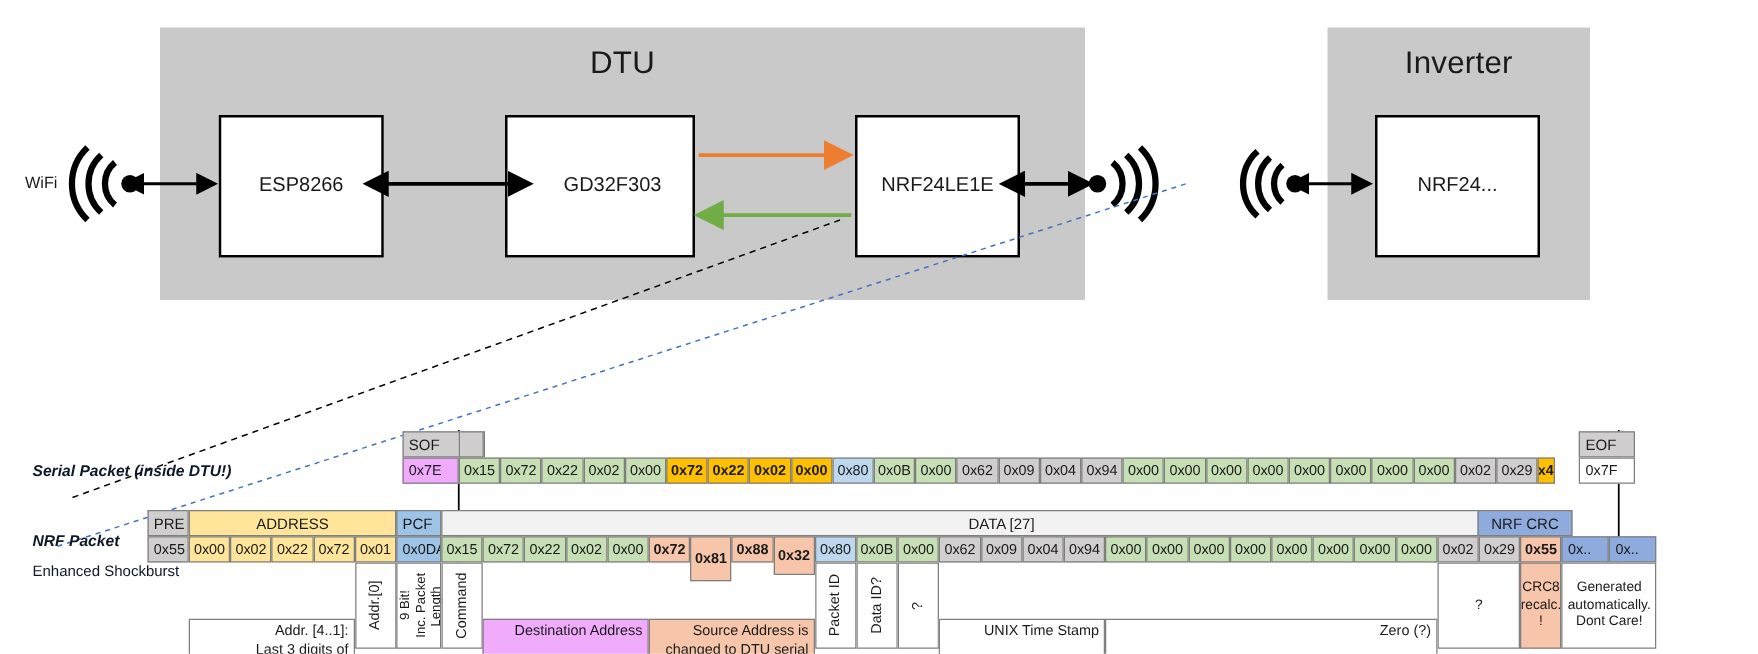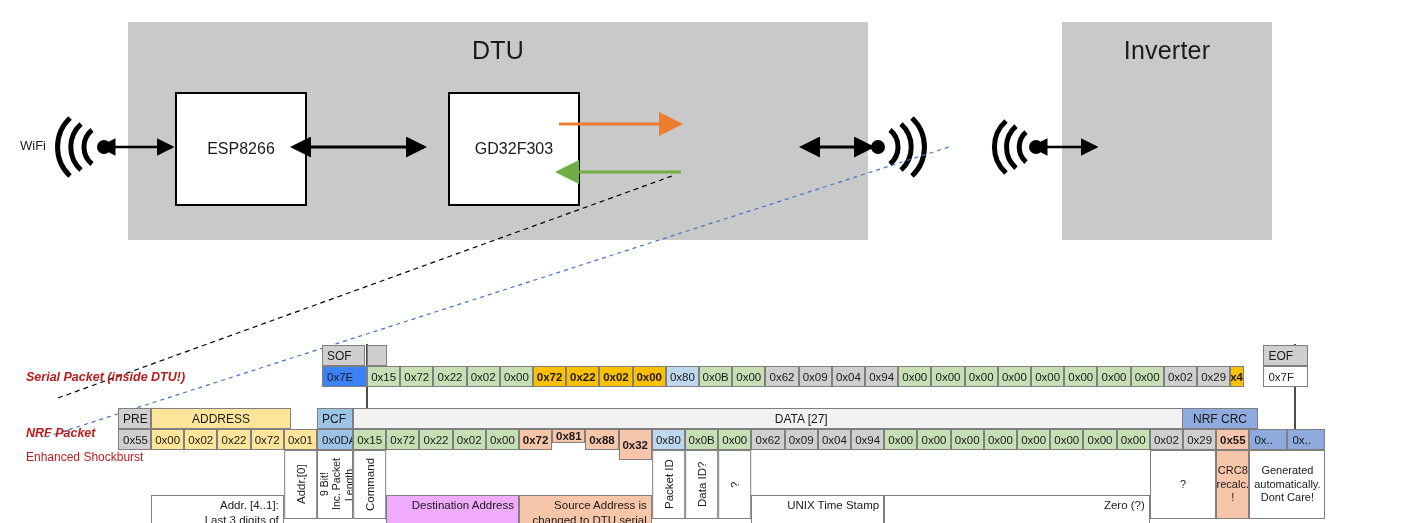--- a/index.html
+++ b/index.html
@@ -25,21 +25,21 @@
 
   .wifi-label{position:absolute;font-size:13px;color:#1a1a1a;}
 
   svg.overlay{position:absolute;left:0;top:0;width:1406px;height:523px;pointer-events:none;}
 
   
   #packets{position:absolute;left:0;top:0;width:1406px;height:523px;}
 
   .row-label{
     position:absolute;font-size:12.5px;font-style:italic;font-weight:bold;
-    color:#b91c1c;white-space:nowrap;
+    color:#0f172a;white-space:nowrap;
   }
   .row-label.plain{font-style:normal;font-weight:normal;font-size:12px;}
 
   .cell{
     position:absolute;box-sizing:border-box;border:1px solid #7f7f7f;
     font-size:11.5px;display:flex;align-items:center;justify-content:center;
     color:#1a1a1a;overflow:hidden;white-space:nowrap;
   }
   .cell.hdr{font-size:12px;}
   .cell.bold{font-weight:bold;}
@@ -64,26 +64,32 @@
 
 <div id="block-diagram">
 
   <div class="enclosure" style="left:128px;top:22px;width:740px;height:218px;">
     <div class="enclosure-title">DTU</div>
   </div>
 
   <div class="chip" style="left:175px;top:92px;width:128px;height:110px;">
     <span>ESP8266</span>
   </div>
-  <div class="chip" style="left:448px;top:92px;width:128px;height:110px;">
+  <div class="chip" style="left:404px;top:92px;width:128px;height:110px;padding-left:20px;">
     <span>GD32F303</span>
+  </div>
+  <div class="chip" style="left:684px;top:92px;width:128px;height:110px;">
+    <span>NRF24LE1E</span>
   </div>
 
   <div class="enclosure" style="left:1062px;top:22px;width:210px;height:218px;">
     <div class="enclosure-title">Inverter</div>
+  </div>
+  <div class="chip" style="left:1100px;top:92px;width:128px;height:110px;">
+    <span>NRF24...</span>
   </div>
 
   <div class="wifi-label" style="left:20px;top:138px;">WiFi</div>
 </div>
 
 <svg class="overlay" viewBox="0 0 1406 523">
   <defs>
     <marker id="ah-black" markerWidth="7" markerHeight="7" refX="6" refY="3.5" orient="auto" markerUnits="strokeWidth">
       <path d="M0,0 L7,3.5 L0,7 z" fill="#000000"></path>
     </marker>
@@ -138,24 +144,24 @@
 
 <div id="packets">
 
   <div class="row-label" style="left:26px;top:370px;">Serial Packet (inside DTU!)</div>
 
   <div class="row-label" style="left:26px;top:426px;">NRF Packet</div>
 
   <div class="row-label plain" style="left:26px;top:450px;">Enhanced Shockburst</div>
 
   <div id="serial-row">
-      <div class="cell hdr left" style="left: 322px; top: 345px; width: 43px; height: 21px; background: rgb(208, 206, 206);">SOF</div>
+      <div class="cell hdr left" style="left: 322px; top: 345px; width: 66px; height: 21px; background: rgb(208, 206, 206);">SOF</div>
       <div class="cell hdr" style="left: 367px; top: 345px; width: 20px; height: 21px; background: rgb(208, 206, 206);"></div>
       <div class="cell hdr left" style="left: 1263.4px; top: 345px; width: 45px; height: 21px; background: rgb(208, 206, 206);">EOF</div>
-      <div class="cell serial-byte left" style="left: 322px; top: 366px; width: 45px; height: 21px; background: #3b82f6;">0x7E</div>
+      <div class="cell serial-byte left" style="left: 322px; top: 366px; width: 45px; height: 21px; background: #f0abfc;">0x7E</div>
       <div class="cell serial-byte" style="left: 367px; top: 366px; width: 33.2px; height: 21px; background: rgb(198, 223, 180);">0x15</div>
       <div class="cell serial-byte" style="left: 400.2px; top: 366px; width: 33.2px; height: 21px; background: rgb(198, 223, 180);">0x72</div>
       <div class="cell serial-byte" style="left: 433.4px; top: 366px; width: 33.2px; height: 21px; background: rgb(198, 223, 180);">0x22</div>
       <div class="cell serial-byte" style="left: 466.6px; top: 366px; width: 33.2px; height: 21px; background: rgb(198, 223, 180);">0x02</div>
       <div class="cell serial-byte" style="left: 499.8px; top: 366px; width: 33.2px; height: 21px; background: rgb(198, 223, 180);">0x00</div>
       <div class="cell serial-byte bold" style="left: 533px; top: 366px; width: 33.2px; height: 21px; background: rgb(255, 192, 0);">0x72</div>
       <div class="cell serial-byte bold" style="left: 566.2px; top: 366px; width: 33.2px; height: 21px; background: rgb(255, 192, 0);">0x22</div>
       <div class="cell serial-byte bold" style="left: 599.4px; top: 366px; width: 33.2px; height: 21px; background: rgb(255, 192, 0);">0x02</div>
       <div class="cell serial-byte bold" style="left: 632.6px; top: 366px; width: 33.2px; height: 21px; background: rgb(255, 192, 0);">0x00</div>
       <div class="cell serial-byte" style="left: 665.8px; top: 366px; width: 33.2px; height: 21px; background: rgb(189, 215, 238);">0x80</div>
@@ -173,38 +179,38 @@
       <div class="cell serial-byte" style="left: 1064.2px; top: 366px; width: 33.2px; height: 21px; background: rgb(198, 223, 180);">0x00</div>
       <div class="cell serial-byte" style="left: 1097.4px; top: 366px; width: 33.2px; height: 21px; background: rgb(198, 223, 180);">0x00</div>
       <div class="cell serial-byte" style="left: 1130.6px; top: 366px; width: 33.2px; height: 21px; background: rgb(198, 223, 180);">0x00</div>
       <div class="cell serial-byte" style="left: 1163.8px; top: 366px; width: 33.2px; height: 21px; background: rgb(208, 206, 206);">0x02</div>
       <div class="cell serial-byte" style="left: 1197px; top: 366px; width: 33.2px; height: 21px; background: rgb(208, 206, 206);">0x29</div>
       <div class="cell serial-byte bold" style="left: 1230.2px; top: 366px; width: 14px; height: 21px; background: rgb(255, 192, 0);">0x4E</div>
       <div class="cell serial-byte left" style="left: 1263.4px; top: 366px; width: 45px; height: 21px; background: rgb(255, 255, 255);">0x7F</div>
     </div>
   <div id="nrf-row">
       <div class="cell hdr left" style="left: 118px; top: 408px; width: 33px; height: 21px; background: rgb(208, 206, 206);">PRE</div>
-      <div class="cell hdr" style="left: 151px; top: 408px; width: 140px; height: 21px; background: rgb(255, 229, 153);">ADDRESS</div>
+      <div class="cell hdr" style="left: 151px; top: 408px; width: 166px; height: 21px; background: rgb(255, 229, 153);">ADDRESS</div>
       <div class="cell hdr left" style="left: 317px; top: 408px; width: 36px; height: 21px; background: rgb(157, 195, 230);">PCF</div>
       <div class="cell hdr" style="left: 353px; top: 408px; width: 896.4px; height: 21px; background: rgb(242, 242, 242);">DATA [27]</div>
       <div class="cell hdr" style="left: 1182px; top: 408px; width: 76px; height: 21px; background: rgb(143, 170, 220);">NRF CRC</div>
       <div class="cell nrf-byte left" style="left: 118px; top: 429px; width: 33px; height: 21px; background: rgb(208, 206, 206);">0x55</div>
       <div class="cell nrf-byte" style="left: 151px; top: 429px; width: 33.2px; height: 21px; background: rgb(255, 229, 153);">0x00</div>
       <div class="cell nrf-byte" style="left: 184.2px; top: 429px; width: 33.2px; height: 21px; background: rgb(255, 229, 153);">0x02</div>
       <div class="cell nrf-byte" style="left: 217.4px; top: 429px; width: 33.2px; height: 21px; background: rgb(255, 229, 153);">0x22</div>
       <div class="cell nrf-byte" style="left: 250.6px; top: 429px; width: 33.2px; height: 21px; background: rgb(255, 229, 153);">0x72</div>
       <div class="cell nrf-byte" style="left: 283.8px; top: 429px; width: 33.2px; height: 21px; background: rgb(255, 229, 153);">0x01</div>
       <div class="cell nrf-byte left" style="left: 317px; top: 429px; width: 36px; height: 21px; background: rgb(157, 195, 230);">0x0DA</div>
       <div class="cell nrf-byte" style="left: 353px; top: 429px; width: 33.2px; height: 21px; background: rgb(198, 223, 180);">0x15</div>
       <div class="cell nrf-byte" style="left: 386.2px; top: 429px; width: 33.2px; height: 21px; background: rgb(198, 223, 180);">0x72</div>
       <div class="cell nrf-byte" style="left: 419.4px; top: 429px; width: 33.2px; height: 21px; background: rgb(198, 223, 180);">0x22</div>
       <div class="cell nrf-byte" style="left: 452.6px; top: 429px; width: 33.2px; height: 21px; background: rgb(198, 223, 180);">0x02</div>
       <div class="cell nrf-byte" style="left: 485.8px; top: 429px; width: 33.2px; height: 21px; background: rgb(198, 223, 180);">0x00</div>
       <div class="cell nrf-byte bold" style="left: 519px; top: 429px; width: 33.2px; height: 21px; background: rgb(247, 197, 170);">0x72</div>
-      <div class="cell nrf-byte bold" style="left: 552.2px; top: 429px; width: 33.2px; height: 14px; background: rgb(247, 197, 170); text-align: right;">0x81</div>
+      <div class="cell nrf-byte bold" style="left: 552.2px; top: 429px; width: 33.2px; height: 36px; background: rgb(247, 197, 170); text-align: right;">0x81</div>
       <div class="cell nrf-byte bold" style="left: 585.4px; top: 429px; width: 33.2px; height: 21px; background: rgb(247, 197, 170);">0x88</div>
       <div class="cell nrf-byte bold" style="left: 618.6px; top: 429px; width: 33.2px; height: 31px; background: rgb(247, 197, 170);">0x32</div>
       <div class="cell nrf-byte" style="left: 651.8px; top: 429px; width: 33.2px; height: 21px; background: rgb(189, 215, 238);">0x80</div>
       <div class="cell nrf-byte" style="left: 685px; top: 429px; width: 33.2px; height: 21px; background: rgb(198, 223, 180);">0x0B</div>
       <div class="cell nrf-byte" style="left: 718.2px; top: 429px; width: 33.2px; height: 21px; background: rgb(198, 223, 180);">0x00</div>
       <div class="cell nrf-byte" style="left: 751.4px; top: 429px; width: 33.2px; height: 21px; background: rgb(208, 206, 206);">0x62</div>
       <div class="cell nrf-byte" style="left: 784.6px; top: 429px; width: 33.2px; height: 21px; background: rgb(208, 206, 206);">0x09</div>
       <div class="cell nrf-byte" style="left: 817.8px; top: 429px; width: 33.2px; height: 21px; background: rgb(208, 206, 206);">0x04</div>
       <div class="cell nrf-byte" style="left: 851px; top: 429px; width: 33.2px; height: 21px; background: rgb(208, 206, 206);">0x94</div>
       <div class="cell nrf-byte" style="left: 884.2px; top: 429px; width: 33.2px; height: 21px; background: rgb(198, 223, 180);">0x00</div>

